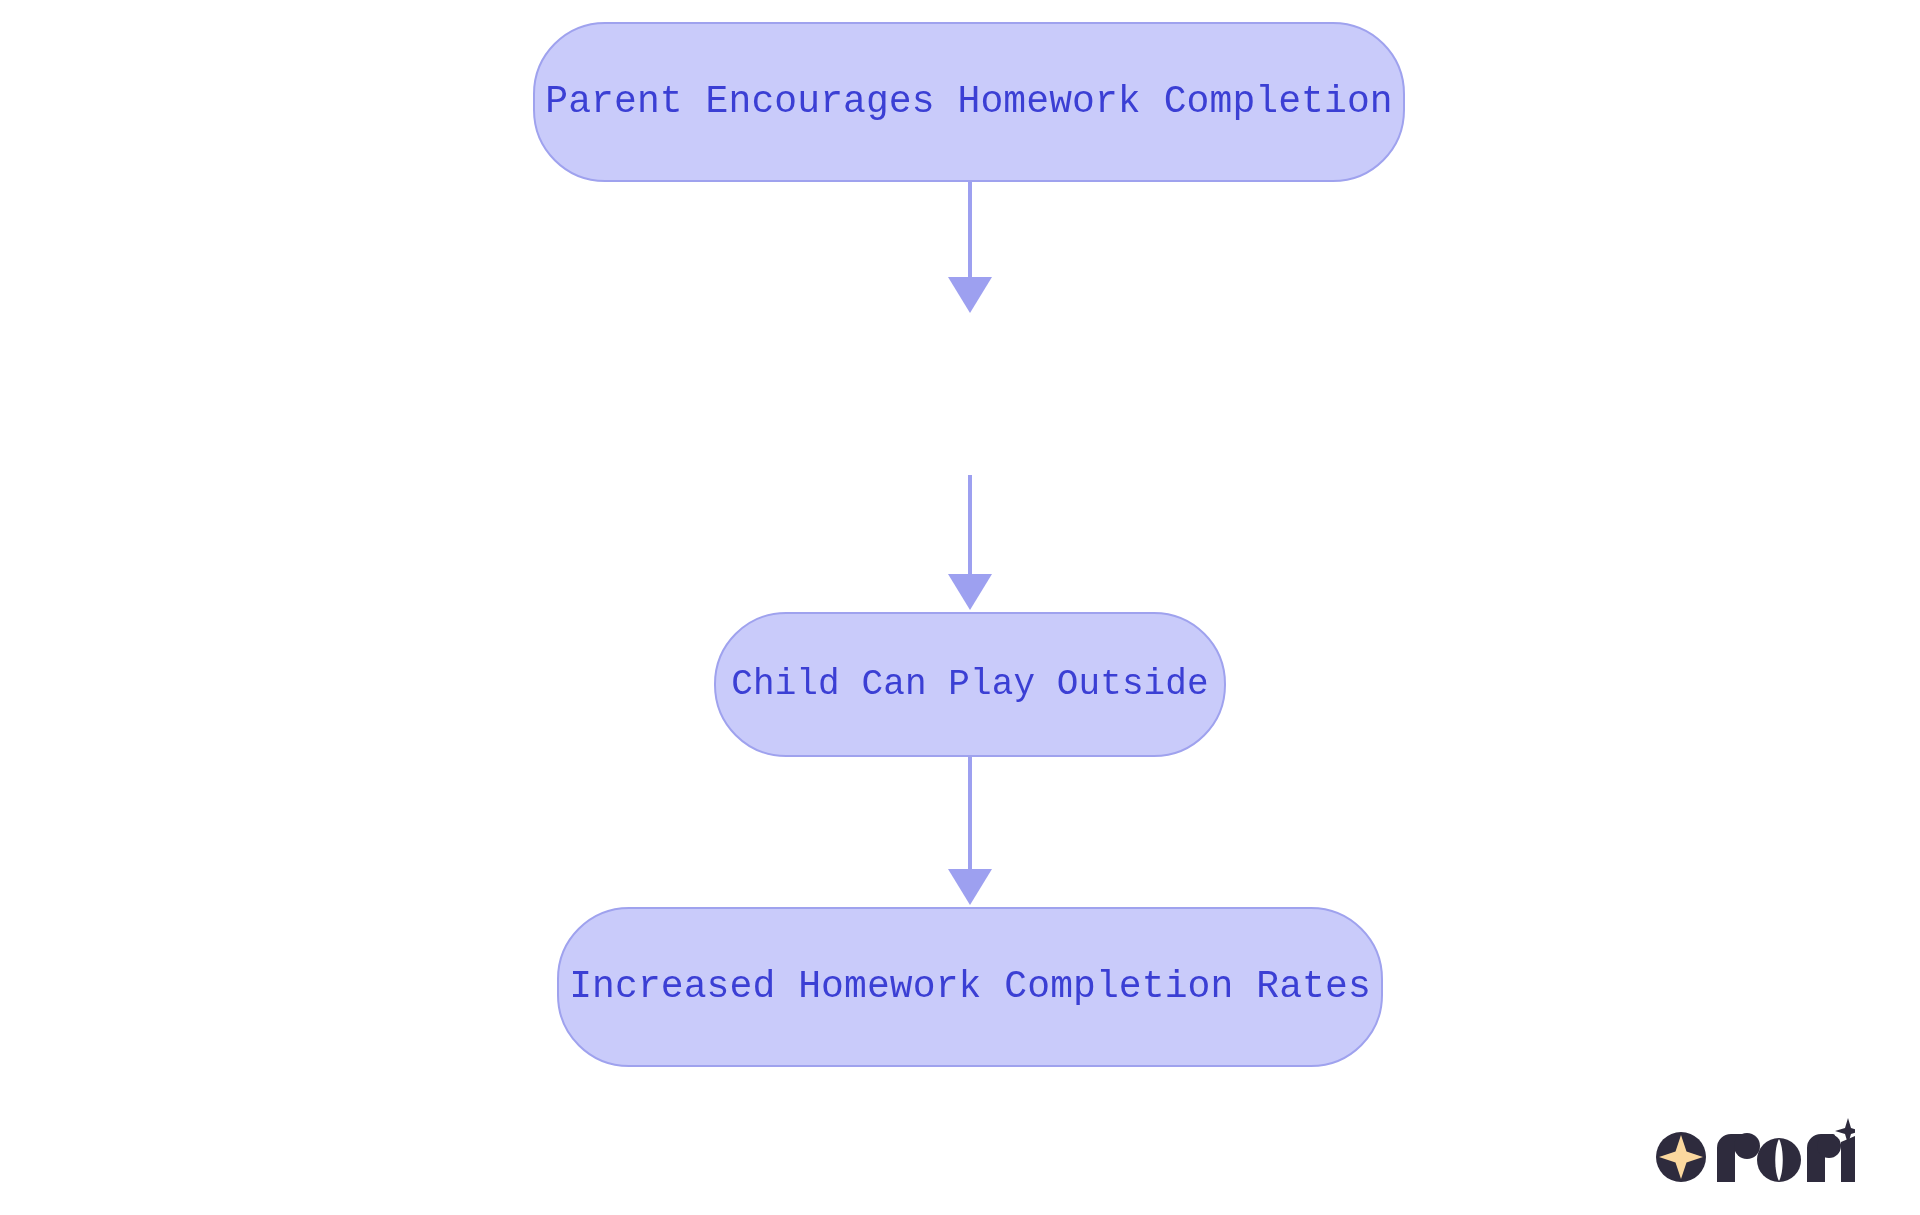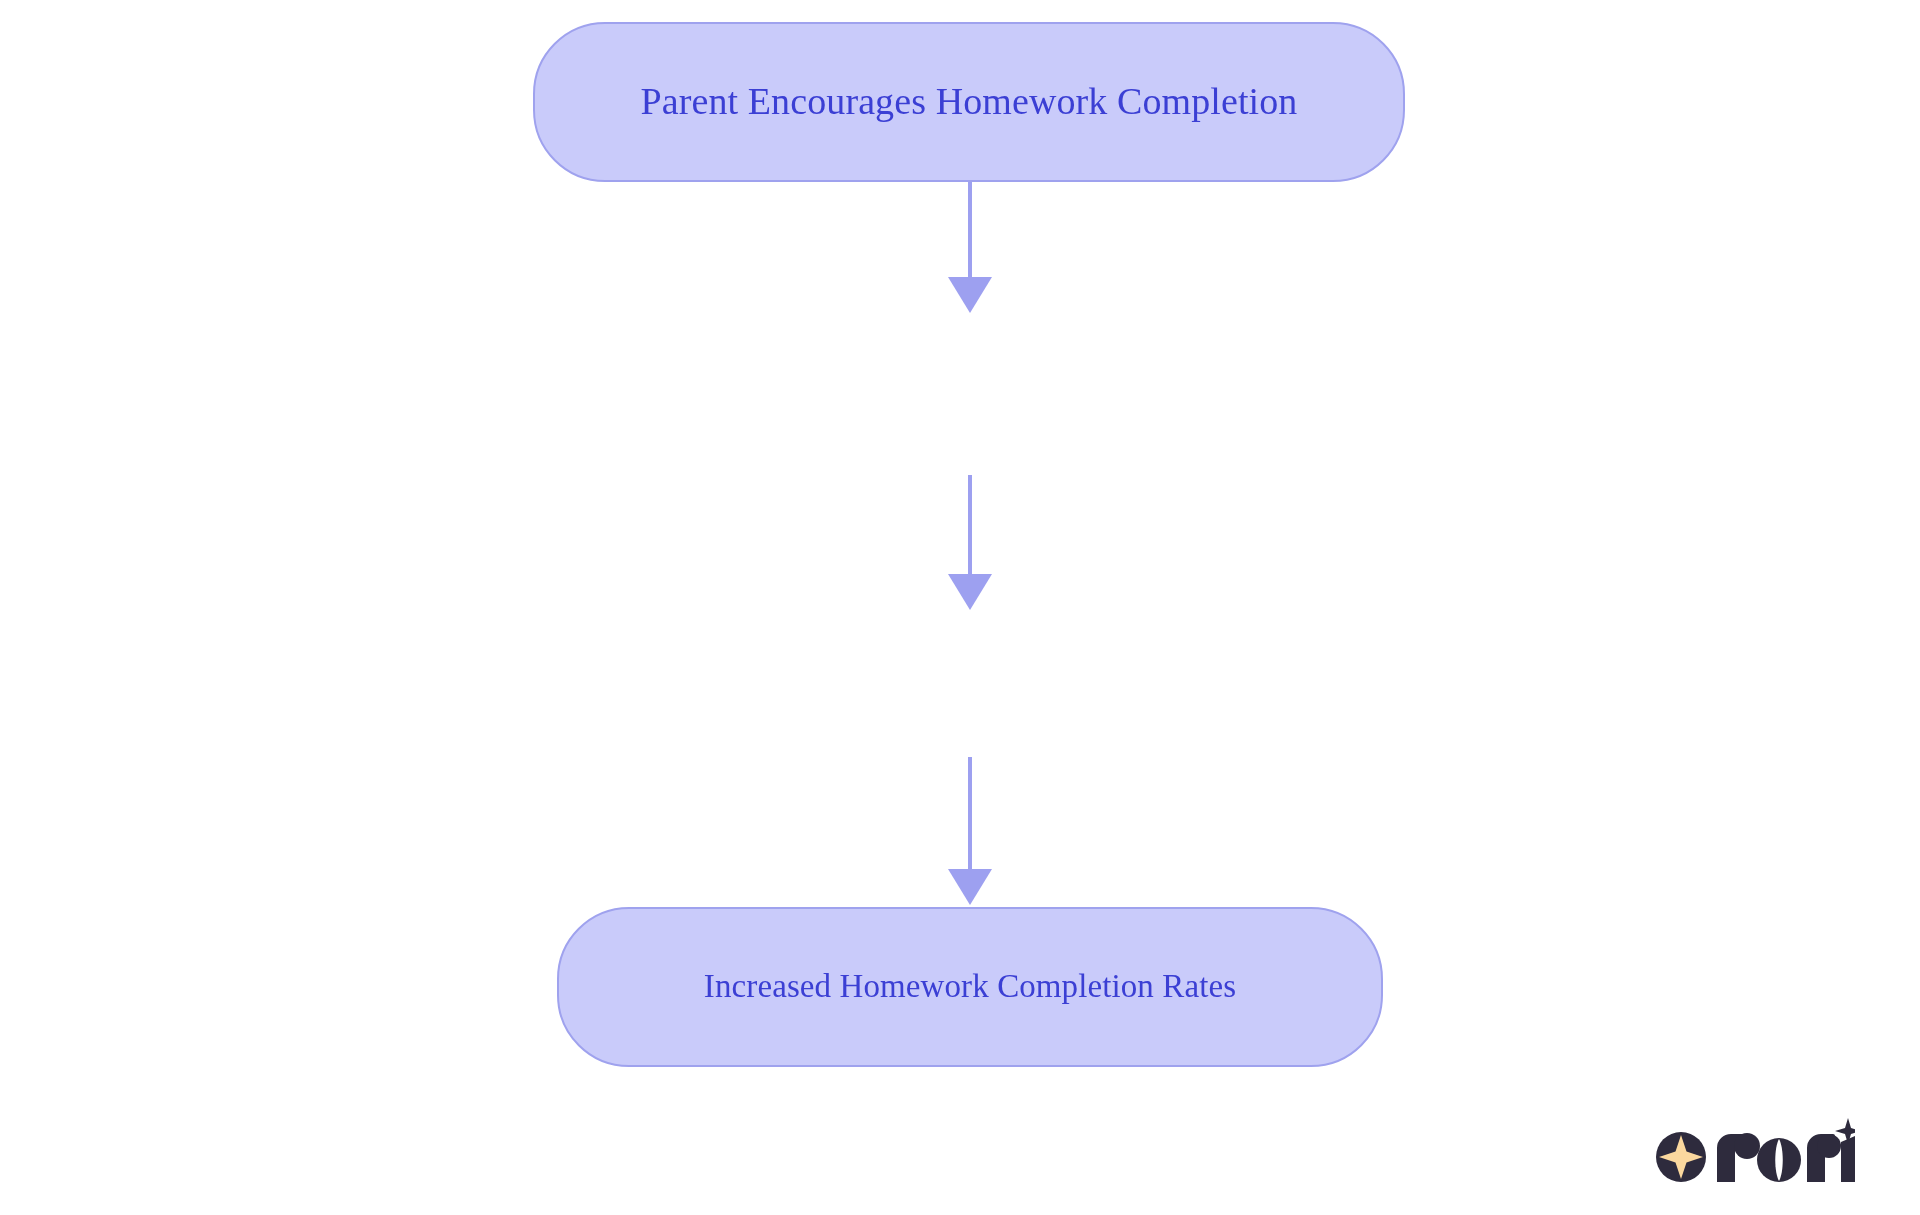--- a/index.html
+++ b/index.html
@@ -28,39 +28,39 @@
     background: #c9cbfa;
     border: 2px solid #9fa2ee;
     border-radius: 72px;
     display: flex;
     align-items: center;
     justify-content: center;
     text-align: center;
   }
   .flow-node .node-label {
     color: #3b3fd4;
-    font-family: Liberation Serif, serif;
+    font-family: Liberation Mono, monospace;
     font-weight: 400;
     letter-spacing: 0.1px;
     white-space: nowrap;
     line-height: 1.15;
   }
 
   
   #node-0 { left: 533px; top: 22px;  width: 872px; height: 160px; }
   #node-0 .node-label { font-size: 38px; }
 
   #node-1 { left: 665px; top: 315px; width: 610px; height: 160px; }
   #node-1 .node-label { font-size: 38px; }
 
   #node-2 { left: 714px; top: 612px; width: 512px; height: 145px; }
   #node-2 .node-label { font-size: 36px; }
 
   #node-3 { left: 557px; top: 907px; width: 826px; height: 160px; }
-  #node-3 .node-label { font-size: 33px; }
+  #node-3 .node-label { font-size: 38px; }
 
   
   .connector {
     position: absolute;
     left: 0; top: 0;
     overflow: visible;
     pointer-events: none;
   }
   .connector-line {
     stroke: #9da0f0;
@@ -102,20 +102,23 @@
       <line class="connector-line" x1="970" y1="757" x2="970" y2="875"></line>
       <polygon class="connector-head" points="970,905 948,869 992,869"></polygon>
     </g>
   </svg>
 
   <div class="flow-node" id="node-0">
     <span class="node-label">Parent Encourages Homework Completion</span>
   </div>
 
 
+  <div class="flow-node" id="node-2">
+    <span class="node-label">Child Can Play Outside</span>
+  </div>
 
   <div class="flow-node" id="node-3">
     <span class="node-label">Increased Homework Completion Rates</span>
   </div>
 
   <svg id="brand-logo" viewBox="0 0 200 78">
 
     <g>
       <circle cx="26" cy="39" r="25" fill="#2e2b3d"></circle>
       <path d="M26 17 L31.5 33.5 L48 39 L31.5 44.5 L26 61 L20.5 44.5 L4 39 L20.5 33.5 Z" fill="#fbd89e"></path>

